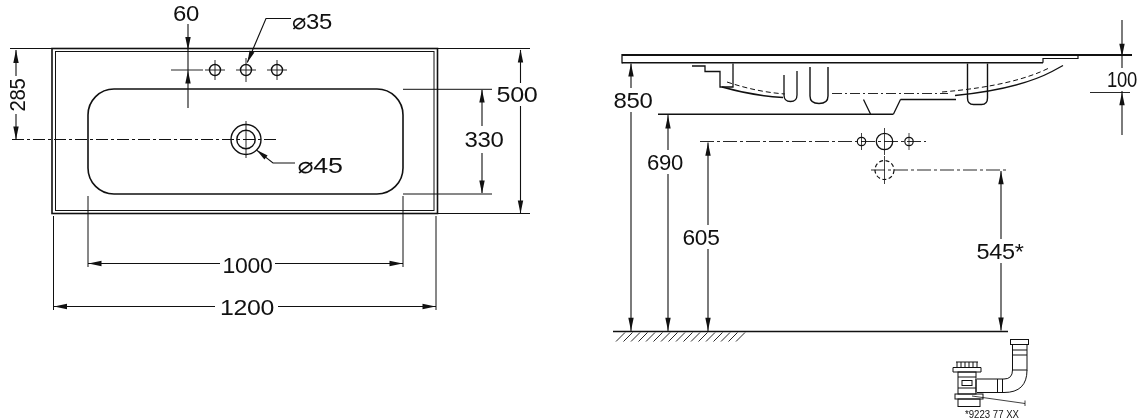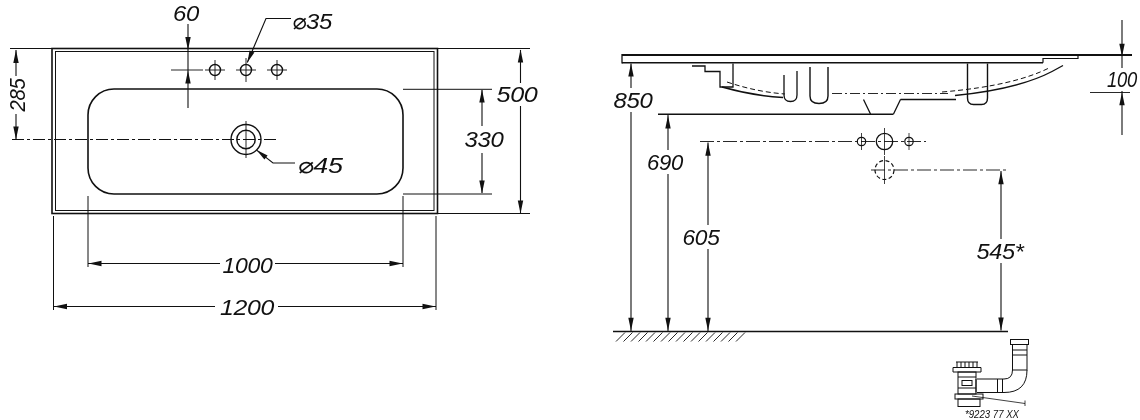--- a/index.html
+++ b/index.html
@@ -1,16 +1,16 @@
 <!DOCTYPE html>
 <html><head>
 <meta charset="utf-8">
 <style>
   html,body{margin:0;padding:0;background:#ffffff;}
-  .stage{position:relative;width:1140px;height:420px;background:#ffffff;overflow:hidden;font-style:italic;}
+  .stage{position:relative;width:1140px;height:420px;background:#ffffff;overflow:hidden;}
   svg{display:block;}
   svg .ln{stroke:#111;fill:none;}
   svg .fil{fill:#111;stroke:none;}
   svg text{font-family:"Liberation Sans","DejaVu Sans",sans-serif;fill:#111;}
   svg .dim{font-size:22px;letter-spacing:-0.3px;}
   svg .part{font-size:10.5px;letter-spacing:0;}
   .whitebox{fill:#ffffff;stroke:none;}
 </style>
 </head>
 <body>

